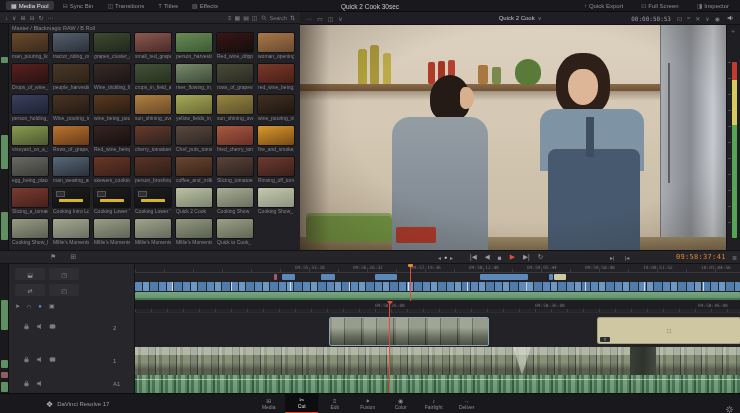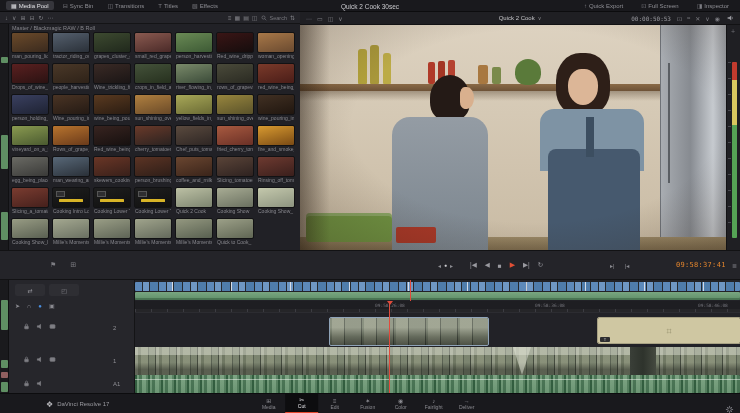--- a/index.html
+++ b/index.html
@@ -61,21 +61,21 @@
 
   
   .meter-col{position:absolute;left:726px;top:25px;width:14px;height:225px;background:#1f1f23;border-left:1px solid #121214;z-index:20}
   .meter-bar{position:absolute;left:5px;top:37px;width:5px;height:176px;border-radius:1px;
              background:linear-gradient(to bottom,#c23b2e 0 10%,#d9c85f 10% 36%,#55a355 36% 100%)}
   .meter-ticks{position:absolute;left:1px;top:37px;width:3px;height:176px;
                background:repeating-linear-gradient(to bottom,#4a4a50 0 1px,transparent 1px 16px)}
   .meter-plus{position:absolute;left:4px;top:3px;color:#6c6c72;font-size:7px}
 
   
-  .transport{position:absolute;left:0;top:250px;width:740px;height:30px;background:#242429;border-top:1px solid #121214;
+  .transport{position:absolute;left:0;top:250px;width:740px;height:14px;background:#242429;border-top:1px solid #121214;
              border-bottom:1px solid #121214;display:flex;align-items:center;font-size:7px;z-index:25}
   .tr-left{position:absolute;left:50px;display:flex;gap:14px;color:#7c7c82;font-size:7px}
   .tr-scrub{position:absolute;left:438px;display:flex;gap:3px;color:#8a8a90;font-size:6px;align-items:center}
   .tr-center{position:absolute;left:470px;display:flex;gap:8px;align-items:center;color:#9a9aa0}
   .tr-center .g{font-size:6.5px}
   .tr-center .play{color:#e04f35;font-size:7px}
   .tr-steps{position:absolute;left:610px;display:flex;gap:10px;color:#8a8a90;font-size:6px}
   .tr-tc{position:absolute;left:676px;color:#e5862d;font-size:7px;letter-spacing:.3px}
   .tr-end{position:absolute;left:732px;color:#7c7c82;font-size:6px}
 

